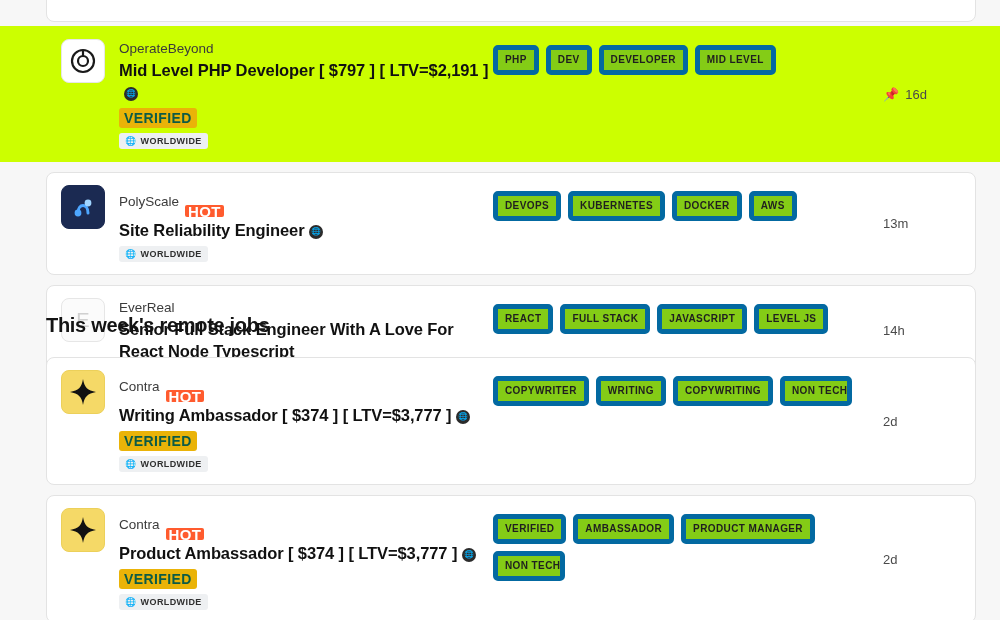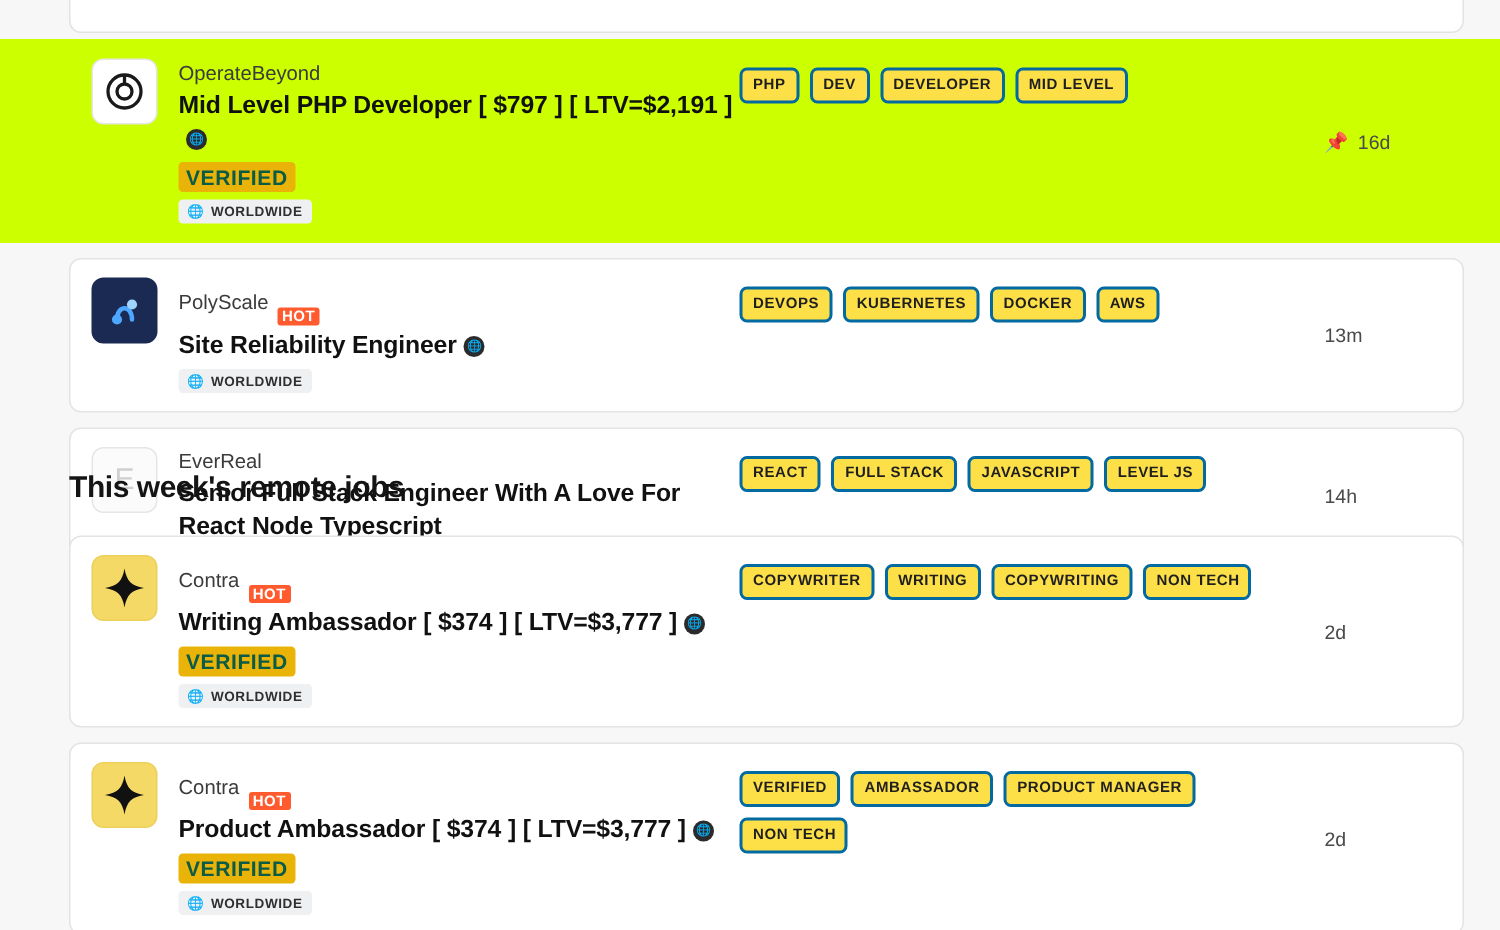--- a/index.html
+++ b/index.html
@@ -68,21 +68,21 @@
     align-items: center;
     gap: 6px;
     font-size: 13.5px;
     color: #3b3b3b;
     line-height: 18px;
     margin-bottom: 1px;
   }
   .hot {
     background: #ff5b2e;
     color: #fff;
-    font-size: 10px;
+    font-size: 15px;
     font-weight: bold;
     letter-spacing: .3px;
     padding: 1px 3px 0 3px;
     border-radius: 2px;
     line-height: 11px;
     display: inline-block;
     position: relative;
     top: -1px;
     margin-top: 20px;
   }
@@ -136,23 +136,23 @@
   .tags {
     flex: 1 1 auto;
     display: flex;
     flex-wrap: wrap;
     gap: 7px;
     align-content: flex-start;
     padding-top: 6px;
     padding-left: 4px;
   }
   .tag {
-    border: 2px solid #0369a1;
+    border: 5px solid #0369a1;
     border-radius: 5px;
-    background: #fde047;
+    background: #84cc16;
     color: #1f1f1f;
     font-size: 10px;
     font-weight: bold;
     letter-spacing: .4px;
     padding: 4px 7px;
     line-height: 12px;
     white-space: nowrap;
   }
   .meta {
     flex: 0 0 86px;

